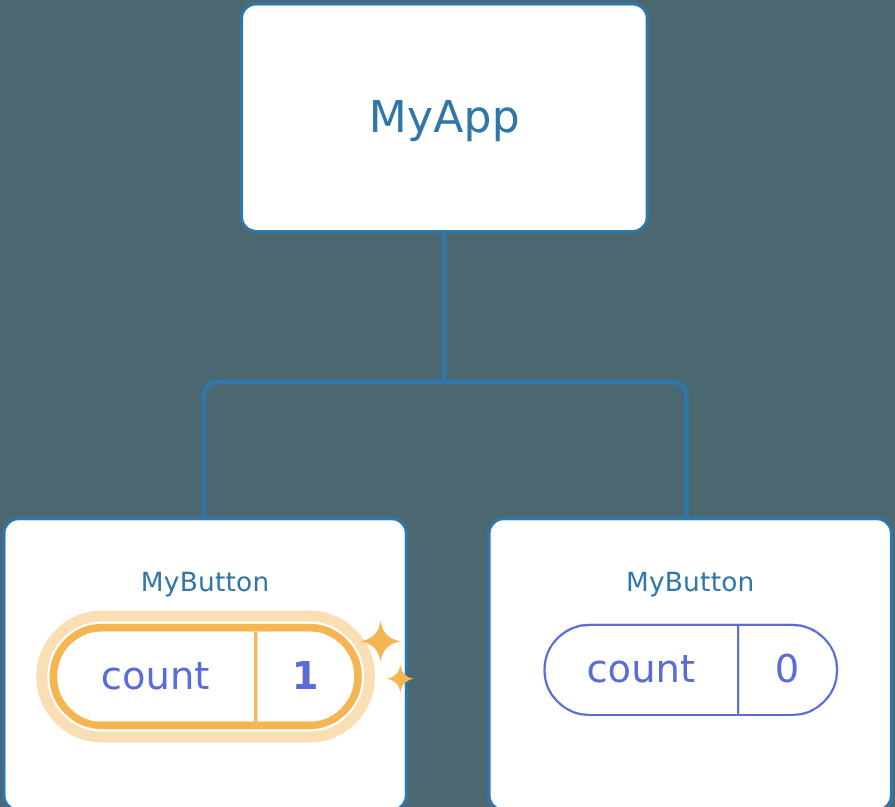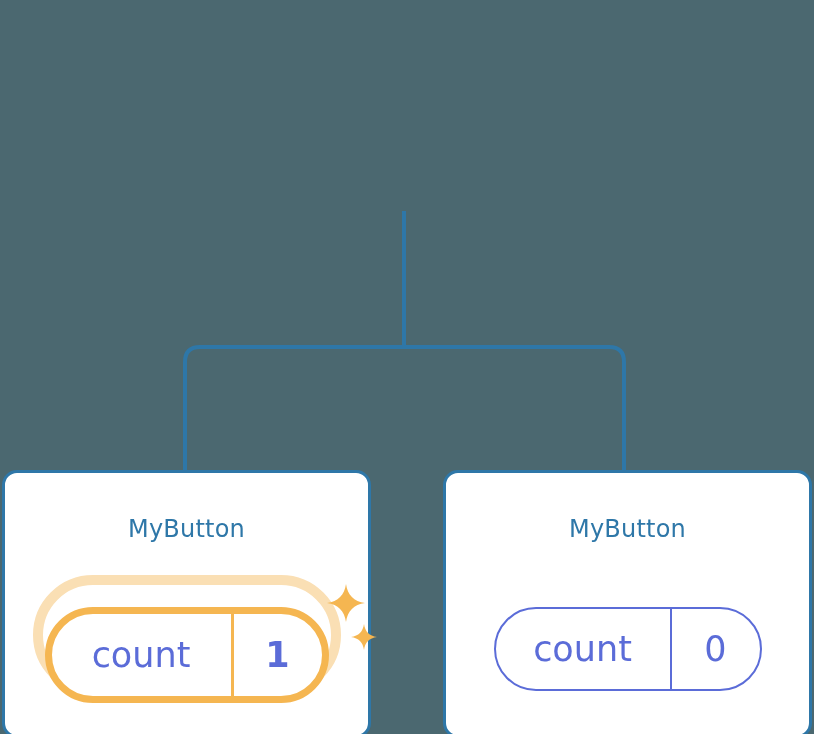--- a/index.html
+++ b/index.html
@@ -103,21 +103,20 @@
     justify-content: center;
   }
 
   .pill {
     position: relative;
     display: flex;
     align-items: stretch;
     background: #ffffff;
     box-sizing: border-box;
     z-index: 2;
-    margin-top: 40px;
   }
 
   
   .pill.plain {
     border: 2px solid #5b6cd8;
     border-radius: 999px;
     height: 84px;
     width: 268px;
   }
   .pill.plain .pill-key {
@@ -225,20 +224,23 @@
 <div id="stage">
 
   <svg id="connectors" viewBox="0 0 814 734" width="814" height="734" fill="none" xmlns="http://www.w3.org/2000/svg">
 
     <path d="M 404 211 L 404 347" stroke="#2e77a8" stroke-width="4" fill="none"></path>
 
     <path d="M 404 347 L 200 347 Q 185 347 185 362 L 185 472" stroke="#2e77a8" stroke-width="4" fill="none" stroke-linecap="butt"></path>
     <path d="M 404 347 L 609 347 Q 624 347 624 362 L 624 472" stroke="#2e77a8" stroke-width="4" fill="none" stroke-linecap="butt"></path>
   </svg>
 
+  <div class="card" id="card-myapp">
+    <div class="node-title-root">MyApp</div>
+  </div>
 
   <div class="card" id="card-button-left">
     <div class="child-inner">
       <div class="node-title-child">MyButton</div>
 
       <div class="pill-wrap">
         <div class="pill-glow"></div>
 
         <div class="pill highlight">
           <div class="pill-key">count</div>

